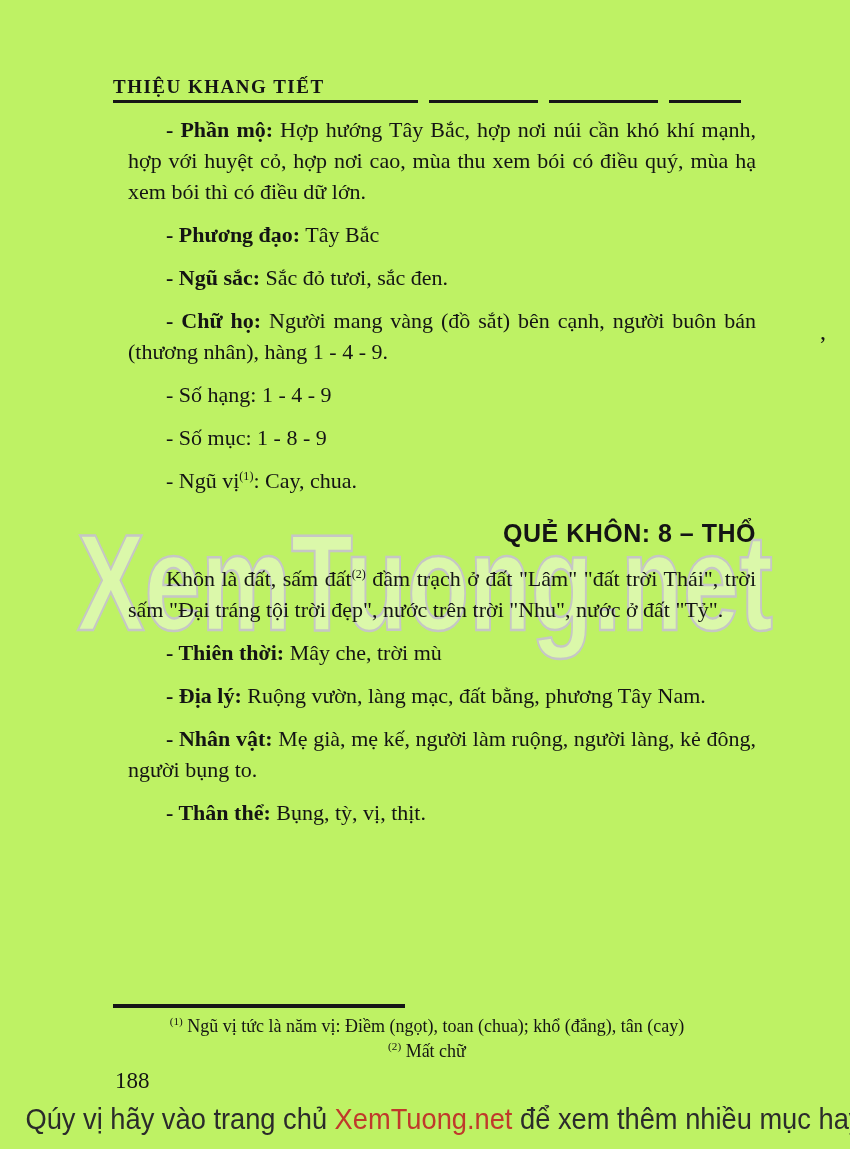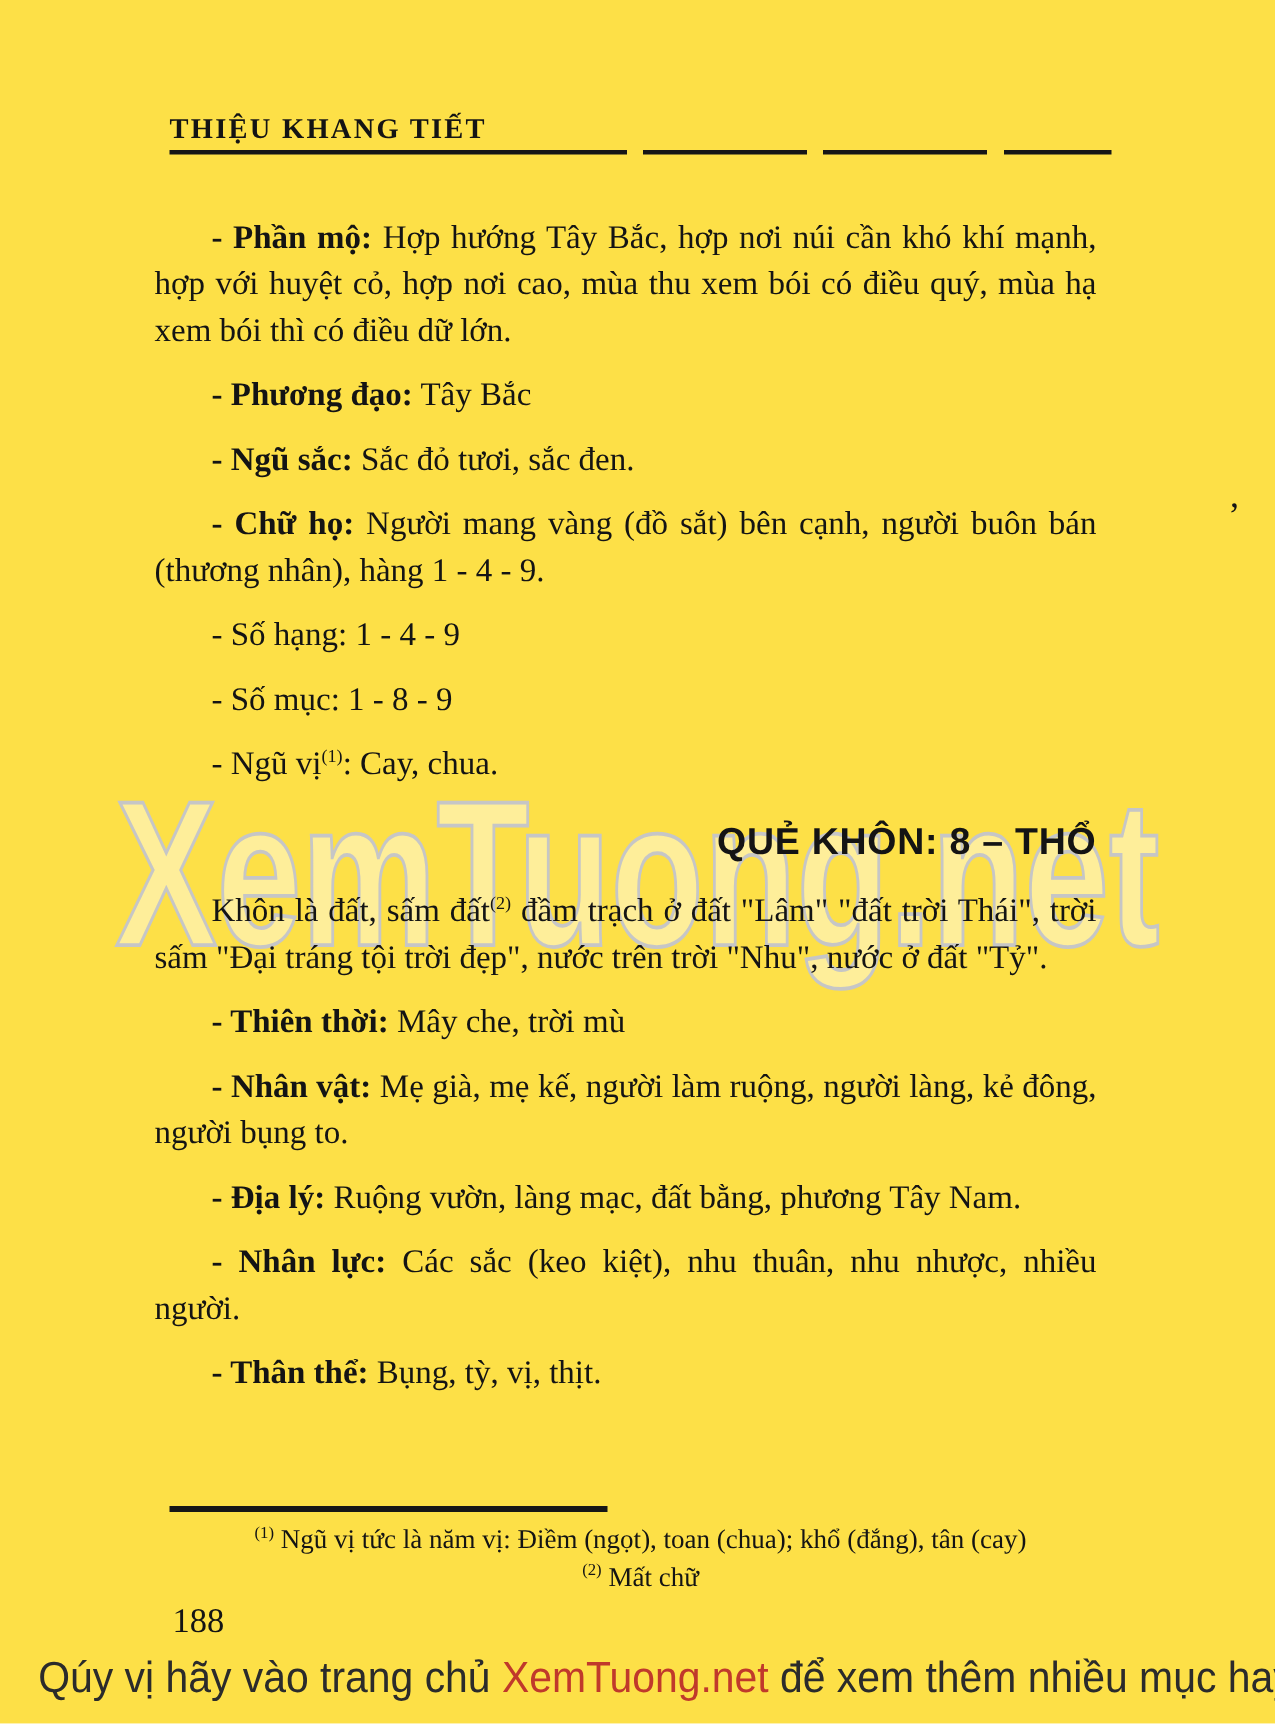--- a/index.html
+++ b/index.html
@@ -1,36 +1,36 @@
 <!DOCTYPE html>
 <html><head>
 <meta charset="utf-8">
 <style>
   * { margin:0; padding:0; box-sizing:border-box; }
   html,body { width:850px; height:1149px; background:#ffffff; }
   .page {
     position:relative; width:850px; height:1149px;
-    background:#fde047; overflow:hidden;
+    background:#bef264; overflow:hidden;
     font-family:"Liberation Serif", serif; color:#141414;
   }
   
   .header { position:absolute; top:76px; left:113px; width:628px; z-index:2; }
   .header-title { font-size:19px; font-weight:bold; letter-spacing:1.5px; }
   .header-rule {
     position:absolute; top:100px; left:113px; width:628px; height:3px; z-index:2;
     background:linear-gradient(90deg,
       #161616 0px, #161616 305px, transparent 305px, transparent 316px,
       #161616 316px, #161616 425px, transparent 425px, transparent 436px,
       #161616 436px, #161616 545px, transparent 545px, transparent 556px,
       #161616 556px, #161616 628px);
   }
   
   .content {
-    position:absolute; left:103px; top:114px; width:628px; z-index:2;
-    font-size:22px; line-height:31px;margin-top:28px;
+    position:absolute; left:128px; top:114px; width:628px; z-index:2;
+    font-size:22px; line-height:31px;
   }
   .content p { margin:0 0 12px 0; text-indent:38px; text-align:justify; }
   .content p.nojust { text-align:left; }
   .content b { font-weight:bold; }
   sup { font-size:0.55em; vertical-align:super; line-height:0; }
   h2.qh {
     font-family:"Liberation Sans", sans-serif; font-weight:700;
     font-size:25px; text-align:right; letter-spacing:0.5px;
     margin:22px 0 14px 0; text-indent:0;
   }
@@ -73,23 +73,22 @@
     <p class="nojust"><b>- Ngũ sắc:</b><span> Sắc đỏ tươi, sắc đen.</span></p>
     <p><b>- Chữ họ:</b><span> Người mang vàng (đồ sắt) bên cạnh, người buôn bán (thương nhân), hàng 1 - 4 - 9.</span></p>
     <p class="nojust"><span>- Số hạng: 1 - 4 - 9</span></p>
     <p class="nojust"><span>- Số mục: 1 - 8 - 9</span></p>
     <p class="nojust"><span>- Ngũ vị</span><sup>(1)</sup><span>: Cay, chua.</span></p>
 
     <h2 class="qh">QUẺ KHÔN: 8 – THỔ</h2>
 
     <p><span>Khôn là đất, sấm đất</span><sup>(2)</sup><span> đầm trạch ở đất "Lâm" "đất trời Thái", trời sấm "Đại tráng tội trời đẹp", nước trên trời "Nhu", nước ở đất "Tỷ".</span></p>
     <p class="nojust"><b>- Thiên thời:</b><span> Mây che, trời mù</span></p>
+    <p><b>- Địa lý:</b><span> Ruộng vườn, làng mạc, đất bằng, phương Tây Nam.</span></p>
     <p><b>- Nhân vật:</b><span> Mẹ già, mẹ kế, người làm ruộng, người làng, kẻ đông, người bụng to.</span></p>
-    <p><b>- Địa lý:</b><span> Ruộng vườn, làng mạc, đất bằng, phương Tây Nam.</span></p>
-    <p><b>- Nhân lực:</b><span> Các sắc (keo kiệt), nhu thuân, nhu nhược, nhiều người.</span></p>
     <p class="nojust"><b>- Thân thể:</b><span> Bụng, tỳ, vị, thịt.</span></p>
   </div>
 
   <div class="footnote-rule"></div>
   <div class="footnotes">
     <div><sup>(1)</sup><span> Ngũ vị tức là năm vị: Điềm (ngọt), toan (chua); khổ (đắng), tân (cay)</span></div>
     <div><sup>(2)</sup><span> Mất chữ</span></div>
   </div>
 
   <div class="page-number">188</div>

